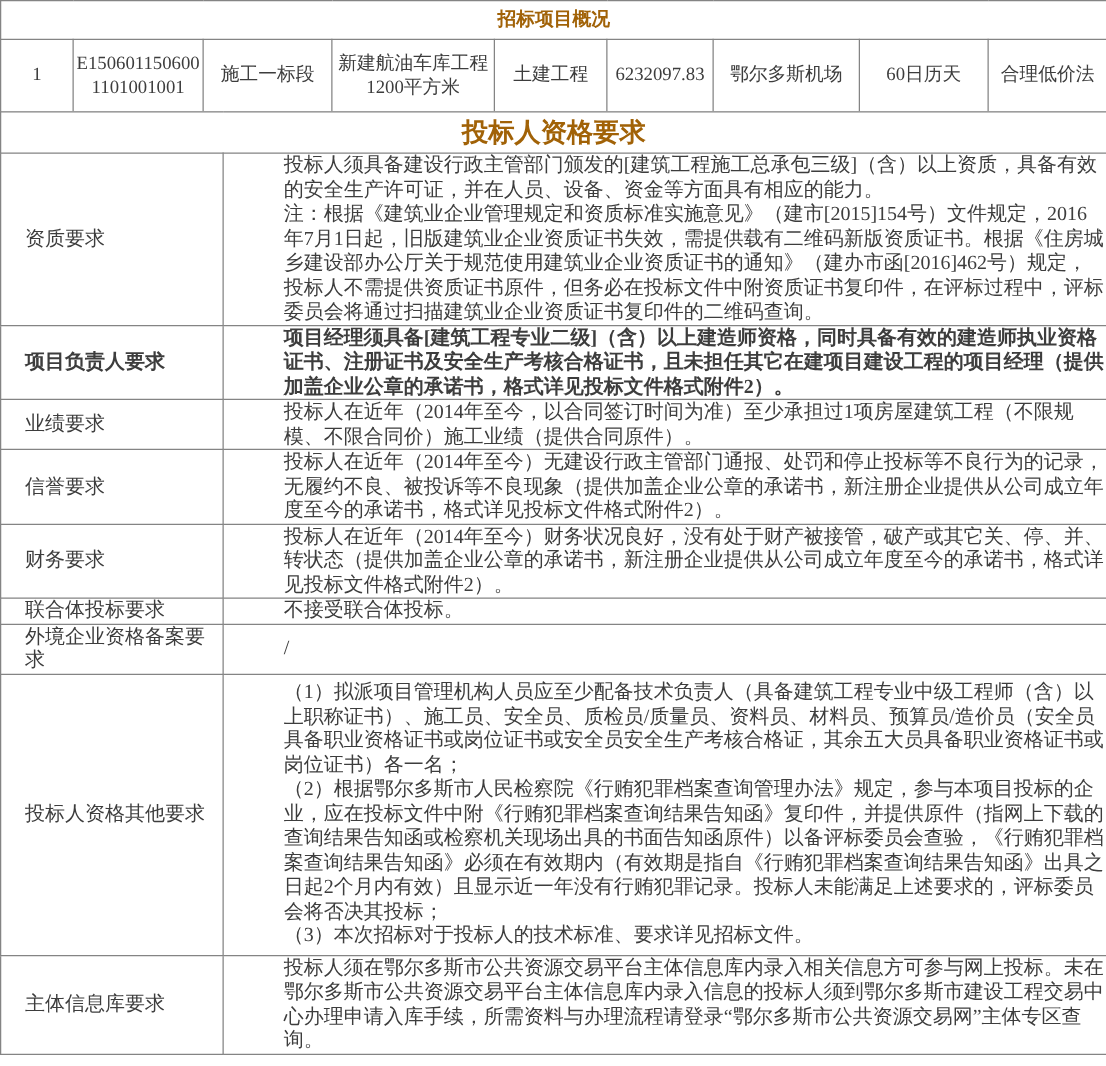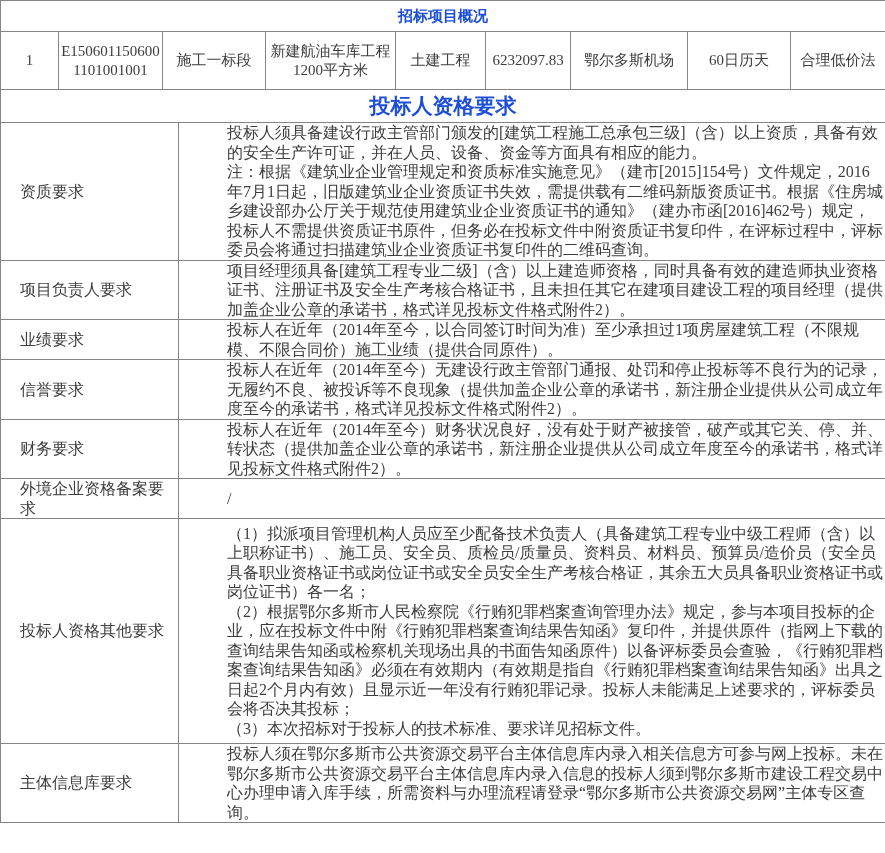--- a/index.html
+++ b/index.html
@@ -28,21 +28,21 @@
     font-size: 16px;
     line-height: 19.5px;
     color: #3d3d3d;
     overflow: hidden;
     vertical-align: middle;
   }
   td.section-title {
     text-align: center;
     font-weight: bold;
     font-size: 21px;
-    color: #1d4ed8;
+    color: #a16207;
     padding: 2px 0;
     line-height: 24px;
   }
   
   .overview td {
     text-align: center;
     word-break: break-all;
     font-size: 15px;
     line-height: 19px;
   }
@@ -57,21 +57,21 @@
   }
   .qual td.content-cell {
     text-align: left;
     vertical-align: middle;
     white-space: pre-wrap;
     word-break: break-all;
     padding-left: 48px;
   }
   .qual tr.title-row td { height: 28px; }
   .row-zizhi td    { height: 136px; }
-  .row-fuzeren td  { height: 58px; }
+  .row-fuzeren td  { height: 58px; font-weight: bold; }
   .row-yeji td     { height: 37px; }
   .row-xinyu td    { height: 57px; }
   .row-caiwu td    { height: 58px; margin-left: 20px; }
   .row-lianheti td { height: 18px; }
   .row-waijing td  { height: 19px; }
   .row-qita td     { height: 224px; }
   .row-zhuti td    { height: 62px; }
 </style>
 </head>
 <body>
@@ -131,20 +131,24 @@
         <td class="content-cell">投标人在近年（2014年至今，以合同签订时间为准）至少承担过1项房屋建筑工程（不限规模、不限合同价）施工业绩（提供合同原件）。</td>
       </tr>
       <tr class="row-xinyu">
         <td class="label-cell">信誉要求</td>
         <td class="content-cell">投标人在近年（2014年至今）无建设行政主管部门通报、处罚和停止投标等不良行为的记录，无履约不良、被投诉等不良现象（提供加盖企业公章的承诺书，新注册企业提供从公司成立年度至今的承诺书，格式详见投标文件格式附件2）。</td>
       </tr>
       <tr class="row-caiwu">
         <td class="label-cell">财务要求</td>
         <td class="content-cell">投标人在近年（2014年至今）财务状况良好，没有处于财产被接管，破产或其它关、停、并、转状态（提供加盖企业公章的承诺书，新注册企业提供从公司成立年度至今的承诺书，格式详见投标文件格式附件2）。</td>
       </tr>
+      <tr class="row-lianheti">
+        <td class="label-cell">联合体投标要求</td>
+        <td class="content-cell">不接受联合体投标。</td>
+      </tr>
       <tr class="row-waijing">
         <td class="label-cell">外境企业资格备案要求</td>
         <td class="content-cell">/</td>
       </tr>
       <tr class="row-qita">
         <td class="label-cell">投标人资格其他要求</td>
         <td class="content-cell">（1）拟派项目管理机构人员应至少配备技术负责人（具备建筑工程专业中级工程师（含）以上职称证书）、施工员、安全员、质检员/质量员、资料员、材料员、预算员/造价员（安全员具备职业资格证书或岗位证书或安全员安全生产考核合格证，其余五大员具备职业资格证书或岗位证书）各一名；
 （2）根据鄂尔多斯市人民检察院《行贿犯罪档案查询管理办法》规定，参与本项目投标的企业，应在投标文件中附《行贿犯罪档案查询结果告知函》复印件，并提供原件（指网上下载的查询结果告知函或检察机关现场出具的书面告知函原件）以备评标委员会查验，《行贿犯罪档案查询结果告知函》必须在有效期内（有效期是指自《行贿犯罪档案查询结果告知函》出具之日起2个月内有效）且显示近一年没有行贿犯罪记录。投标人未能满足上述要求的，评标委员会将否决其投标；
 （3）本次招标对于投标人的技术标准、要求详见招标文件。</td>
       </tr>

